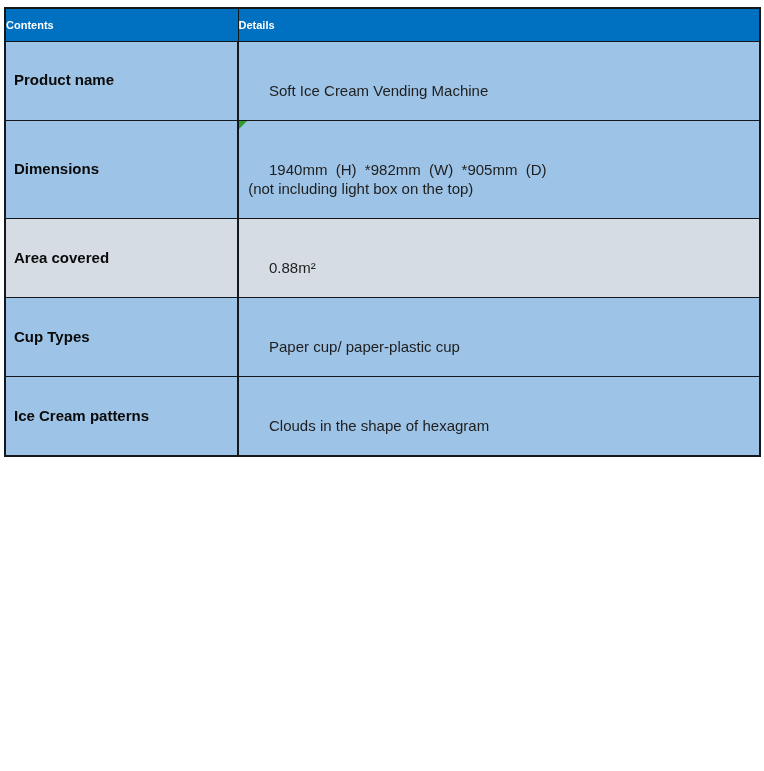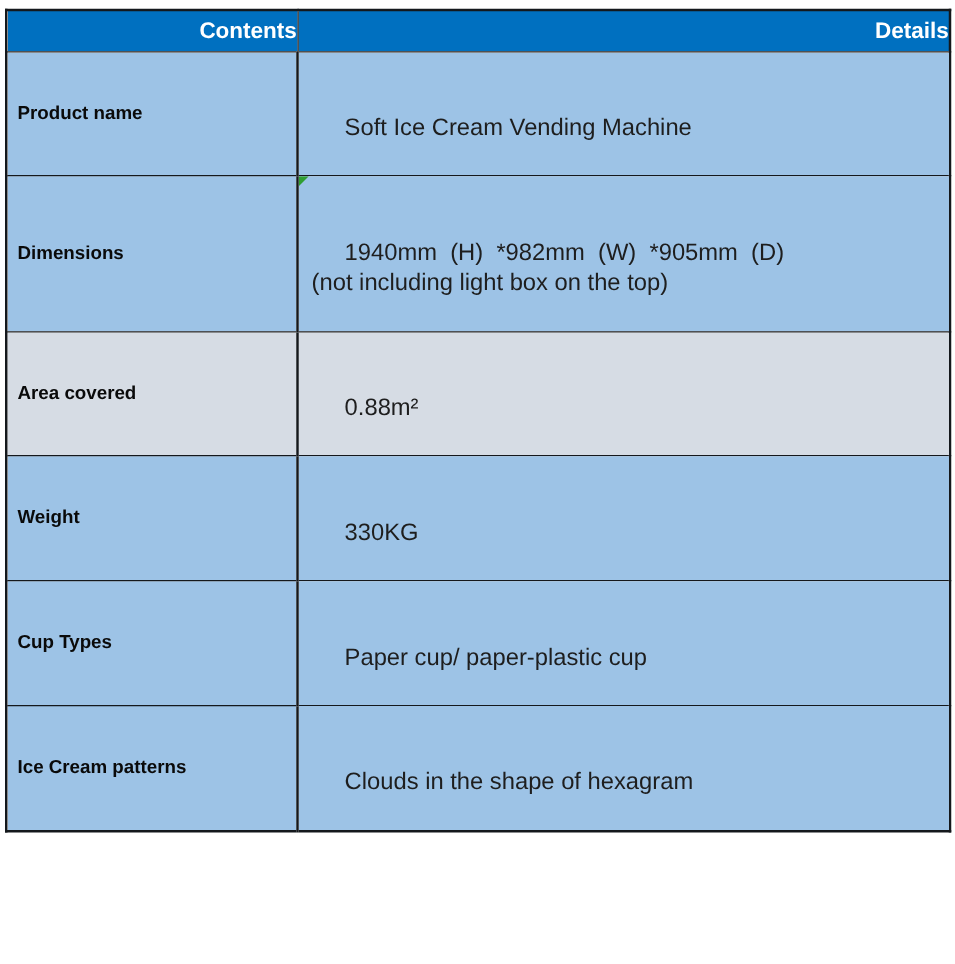--- a/index.html
+++ b/index.html
@@ -31,40 +31,40 @@
   td,th{
     border:1px solid var(--border);
     overflow:hidden;
     vertical-align:middle;
     padding:0;
   }
   tr.header-row{height:33px;}
   tr.header-row th{
     background:var(--header_bg);
     color:var(--header_text);
-    font-size:18px;font-weight:bold;
-    text-align:right;
+    font-size:11px;font-weight:bold;
+    text-align:left;
     margin-top:28px;
   }
   td:first-child{border-right-width:2px;}
   tr.data-row{height:40px;}
   tr.row-tall{height:46px;}
   tr.row-blue td{background:var(--row_blue);}
   tr.row-gray td{background:var(--row_gray);}
   .label-cell{
     text-align:left;
     font-weight:bold;
     font-size:15px;
     color:var(--label_text);
     line-height:1.25;
     padding:0 8px;
   }
   .detail-cell{
     position:relative;
-    font-size:19px;
+    font-size:15px;
     color:var(--detail_text);
     padding-left:5px;
     white-space:pre-wrap;
     line-height:1.3;
   }
   .corner-marker{
     display:none;
     position:absolute;top:0;left:0;
     width:0;height:0;
     border-top:8px solid var(--marker);
@@ -102,27 +102,20 @@
     </td>
   </tr>
       <tr class="data-row row-gray">
     <td class="label-cell">Area covered</td>
     <td class="detail-cell">
       
       <span>0.88m²</span>
     </td>
   </tr>
       <tr class="data-row row-blue">
-    <td class="label-cell">Weight</td>
-    <td class="detail-cell">
-      
-      <span>330KG</span>
-    </td>
-  </tr>
-      <tr class="data-row row-blue">
     <td class="label-cell">Cup Types</td>
     <td class="detail-cell">
       
       <span>Paper cup/ paper-plastic cup</span>
     </td>
   </tr>
       <tr class="data-row row-blue">
     <td class="label-cell">Ice Cream patterns</td>
     <td class="detail-cell">
       

